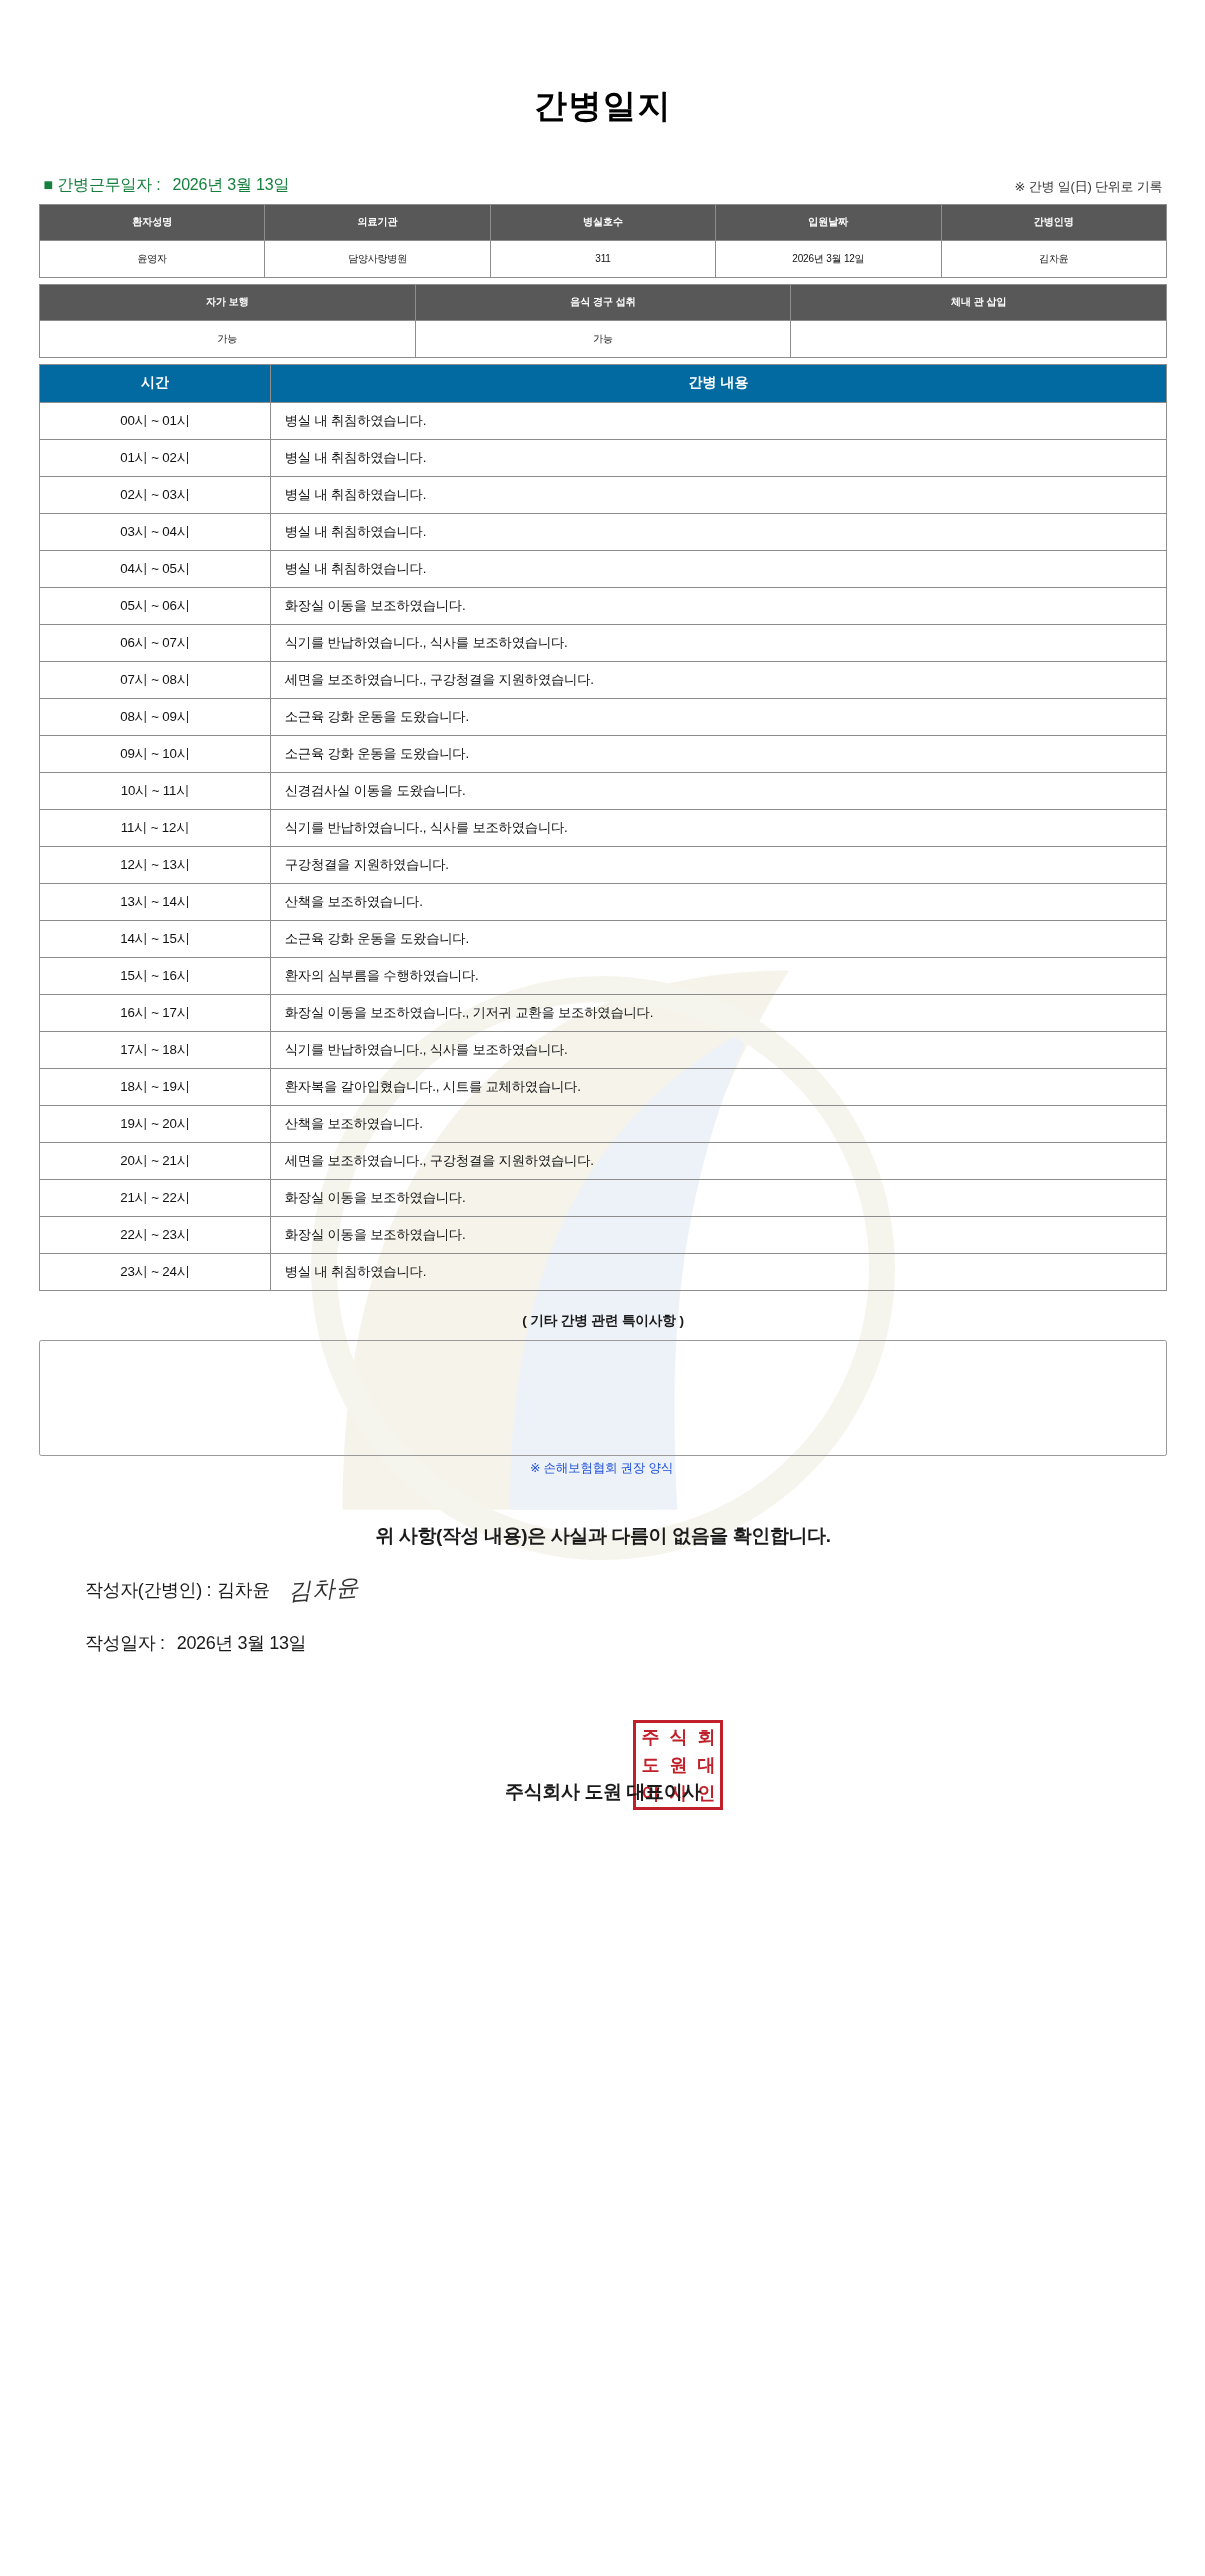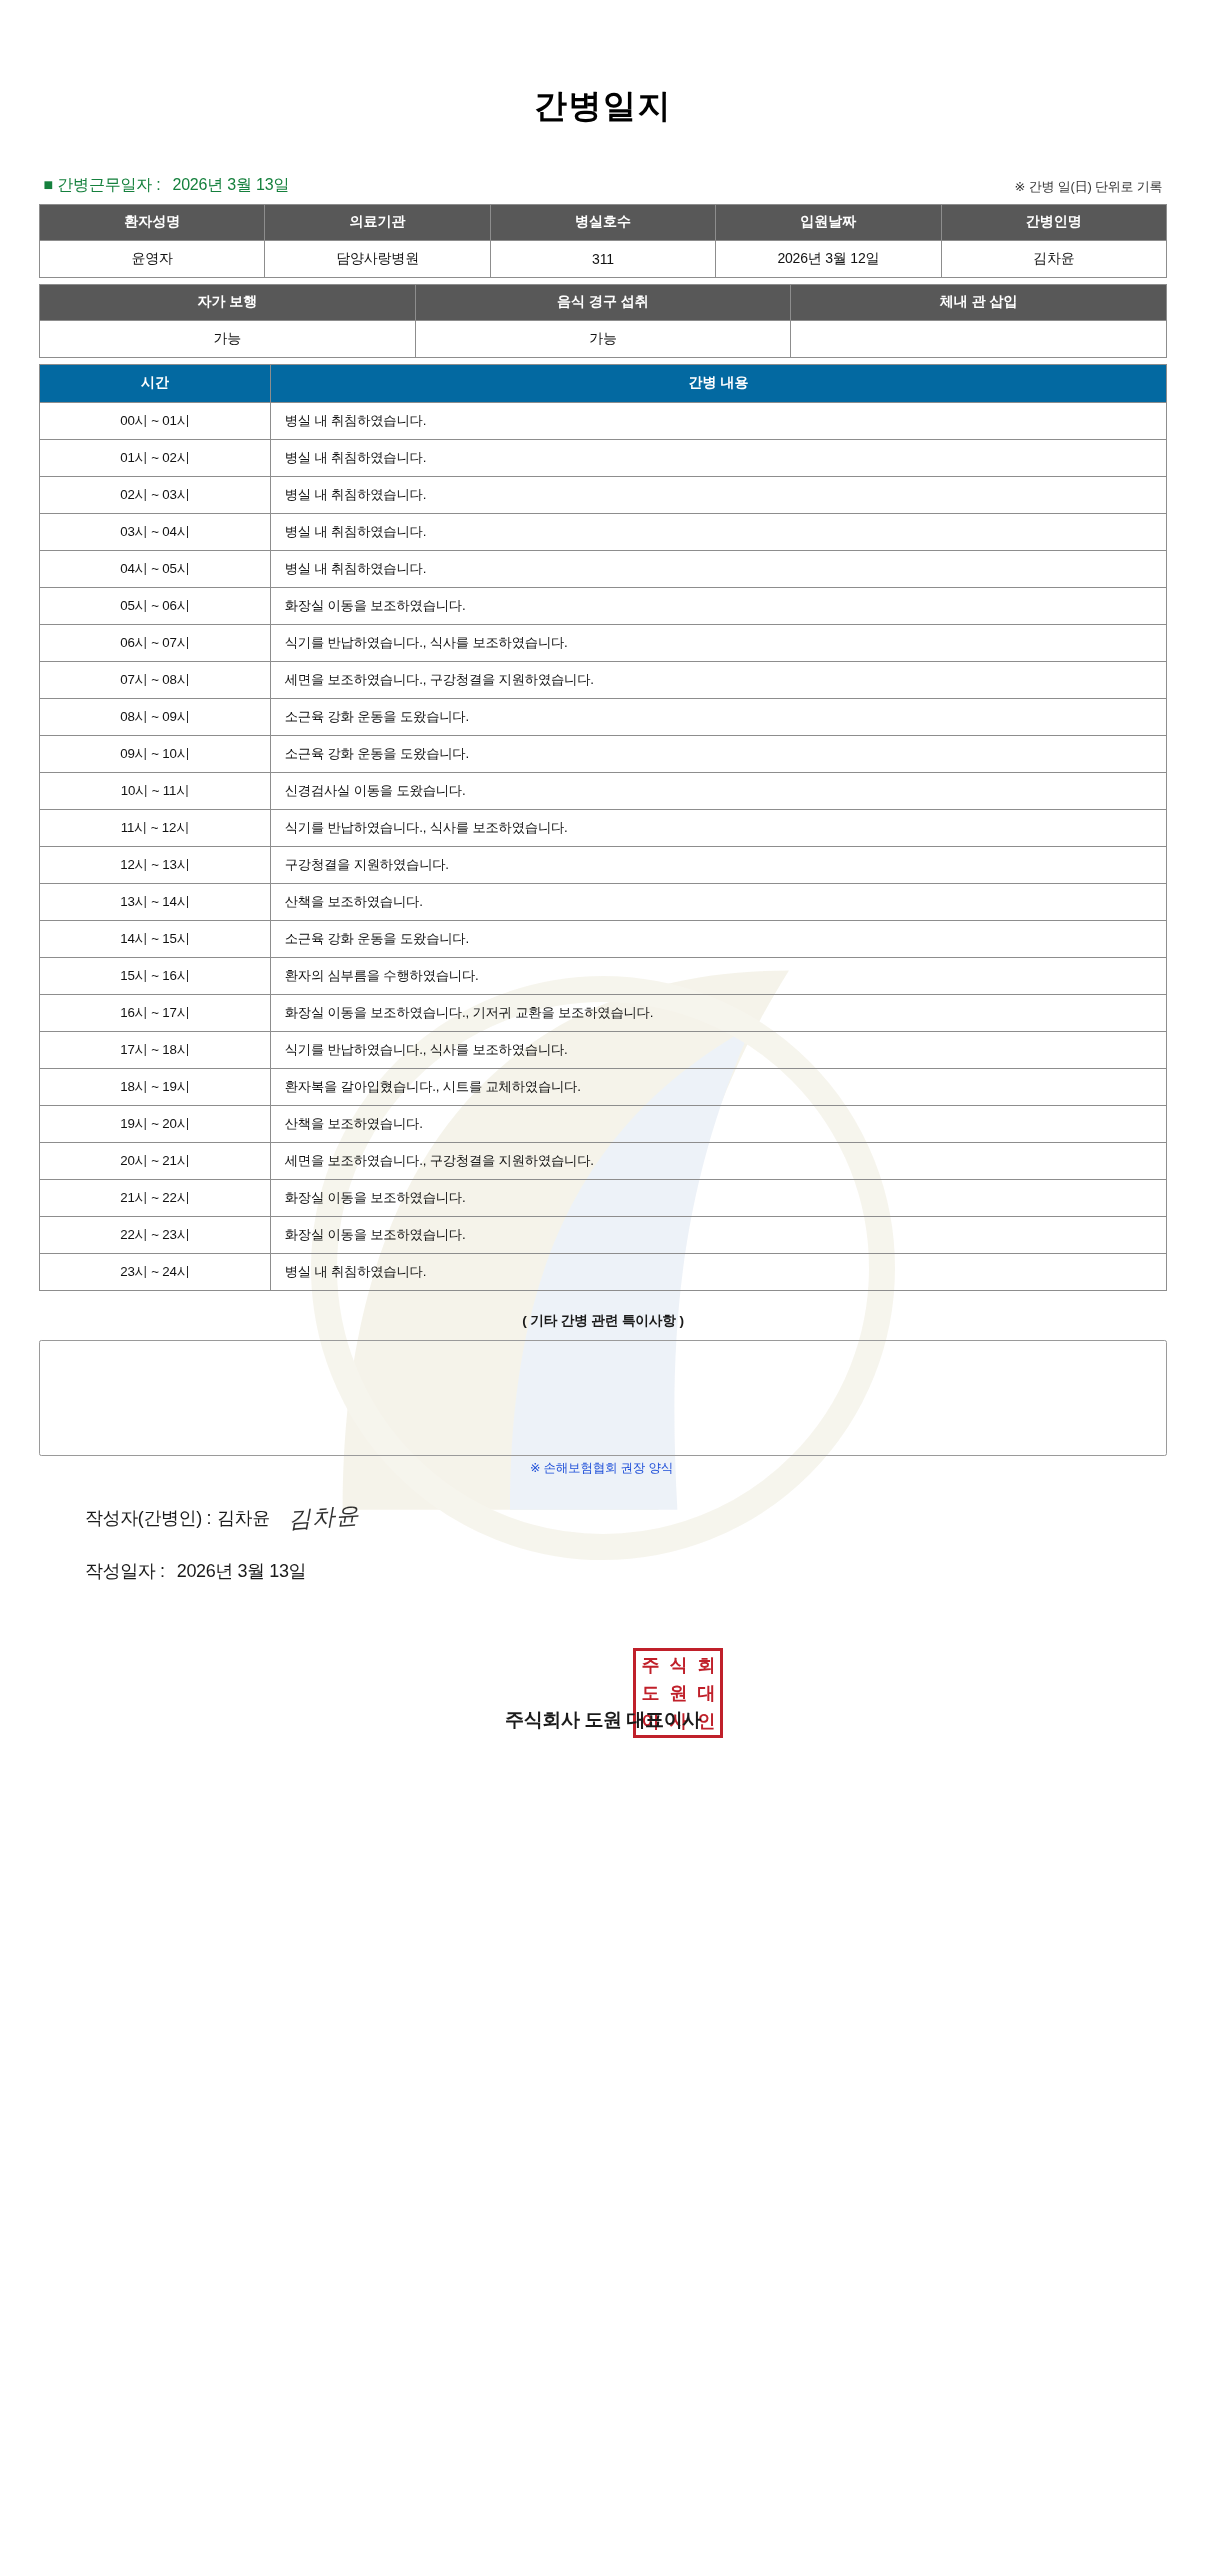--- a/index.html
+++ b/index.html
@@ -66,21 +66,21 @@
   }
 
   table.tbl {
     width: 100%;
     border-collapse: collapse;
     table-layout: fixed;
     background: transparent;
   }
   table.tbl td, table.tbl th {
     border: 0.8px solid #8d8d8d;
-    font-size: 14px;
+    font-size: 10px;
     font-weight: normal;
     padding: 0;
     height: 36px;
     text-align: center;
     vertical-align: middle;
     color: #111;
     letter-spacing: -0.2px;
   }
   table.tbl th {
     background: #585858;
@@ -382,20 +382,21 @@
             <td class="desc">병실 내 취침하였습니다.</td>
           </tr>
     </tbody>
       </table>
 
     <div class="note-title">( 기타 간병 관련 특이사항 )</div>
     <div class="note-box"></div>
 
     <div class="assoc">※ 손해보험협회 권장 양식</div>
 
+    <div class="confirm">위 사항(작성 내용)은 사실과 다름이 없음을 확인합니다.</div>
 
     <div class="sign-line">
       <span class="label">작성자(간병인) :</span>
       <span class="value">김차윤</span>
       <span class="handwriting">김차윤</span>
     </div>
 
     <div class="date-line">
       <span>작성일자 :</span>
       <span style="margin-left:7.6px">2026년 3월 13일</span>

